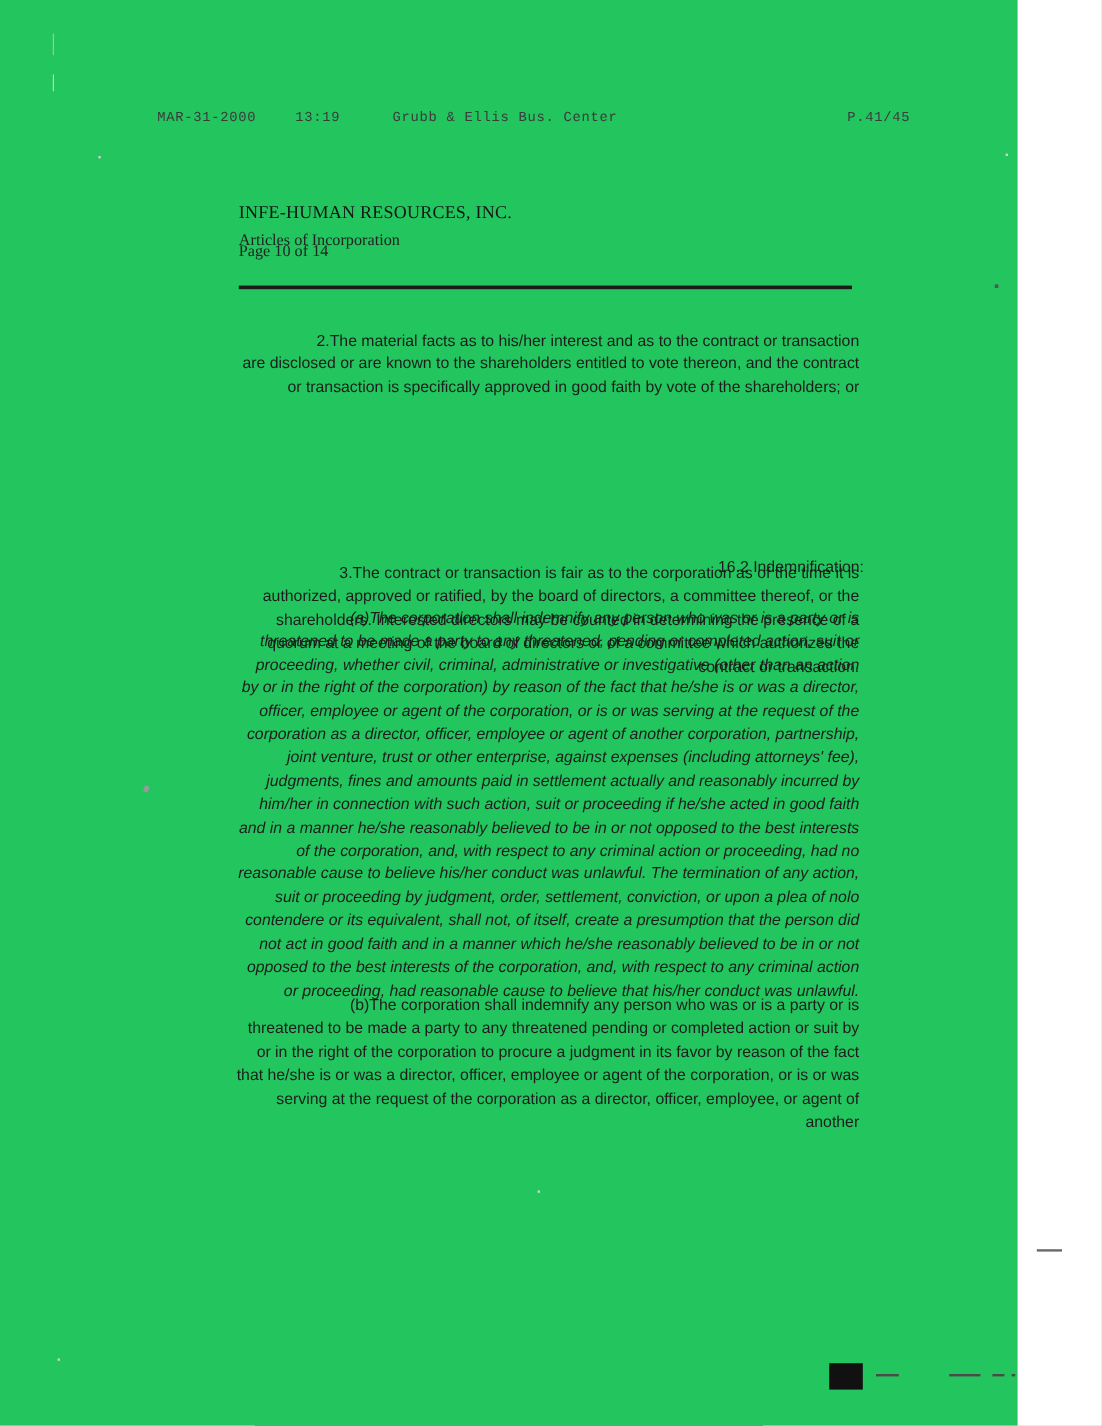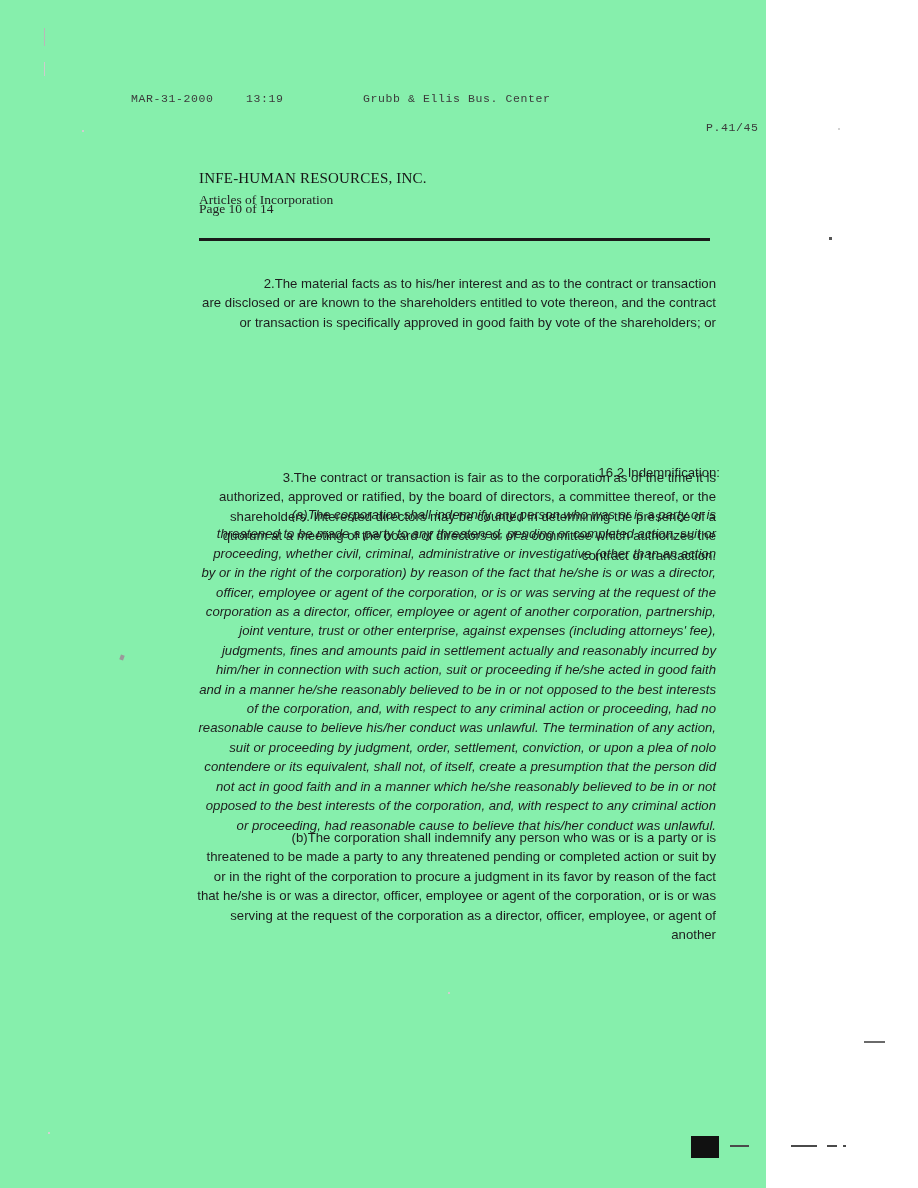--- a/index.html
+++ b/index.html
@@ -13,23 +13,23 @@
     position: relative;
     font-family: "Liberation Sans", sans-serif;
     overflow: hidden;
   }
 
   
   #page {
     position: absolute;
     left: 0;
     top: 0;
-    width: 766px;
+    width: 848px;
     height: 1188px;
-    background: #86efac;
+    background: #22c55e;
   }
 
   
   .scan-edge-left {
     position: absolute;
     left: 44px;
     top: 28px;
     width: 1px;
     height: 18px;
     background: #b8b8b8;
@@ -83,22 +83,22 @@
     left: 0;
     width: 918px;
     font-family: "Liberation Mono", monospace;
     font-size: 11.5px;
     color: #3b3b3b;
     letter-spacing: 0.6px;
     white-space: nowrap;
   }
   .fax-date { position: absolute; left: 131px; }
   .fax-time { position: absolute; left: 246px; }
-  .fax-source { position: absolute; left: 327px; margin-left: 36px; }
-  .fax-page { position: absolute; left: 706px; margin-top: 29px; }
+  .fax-source { position: absolute; left: 327px; }
+  .fax-page { position: absolute; left: 706px; }
 
   
   .doc-title {
     position: absolute;
     left: 199px;
     top: 170px;
     font-family: "Liberation Serif", serif;
     font-weight: normal;
     font-size: 15px;
     color: #161616;

